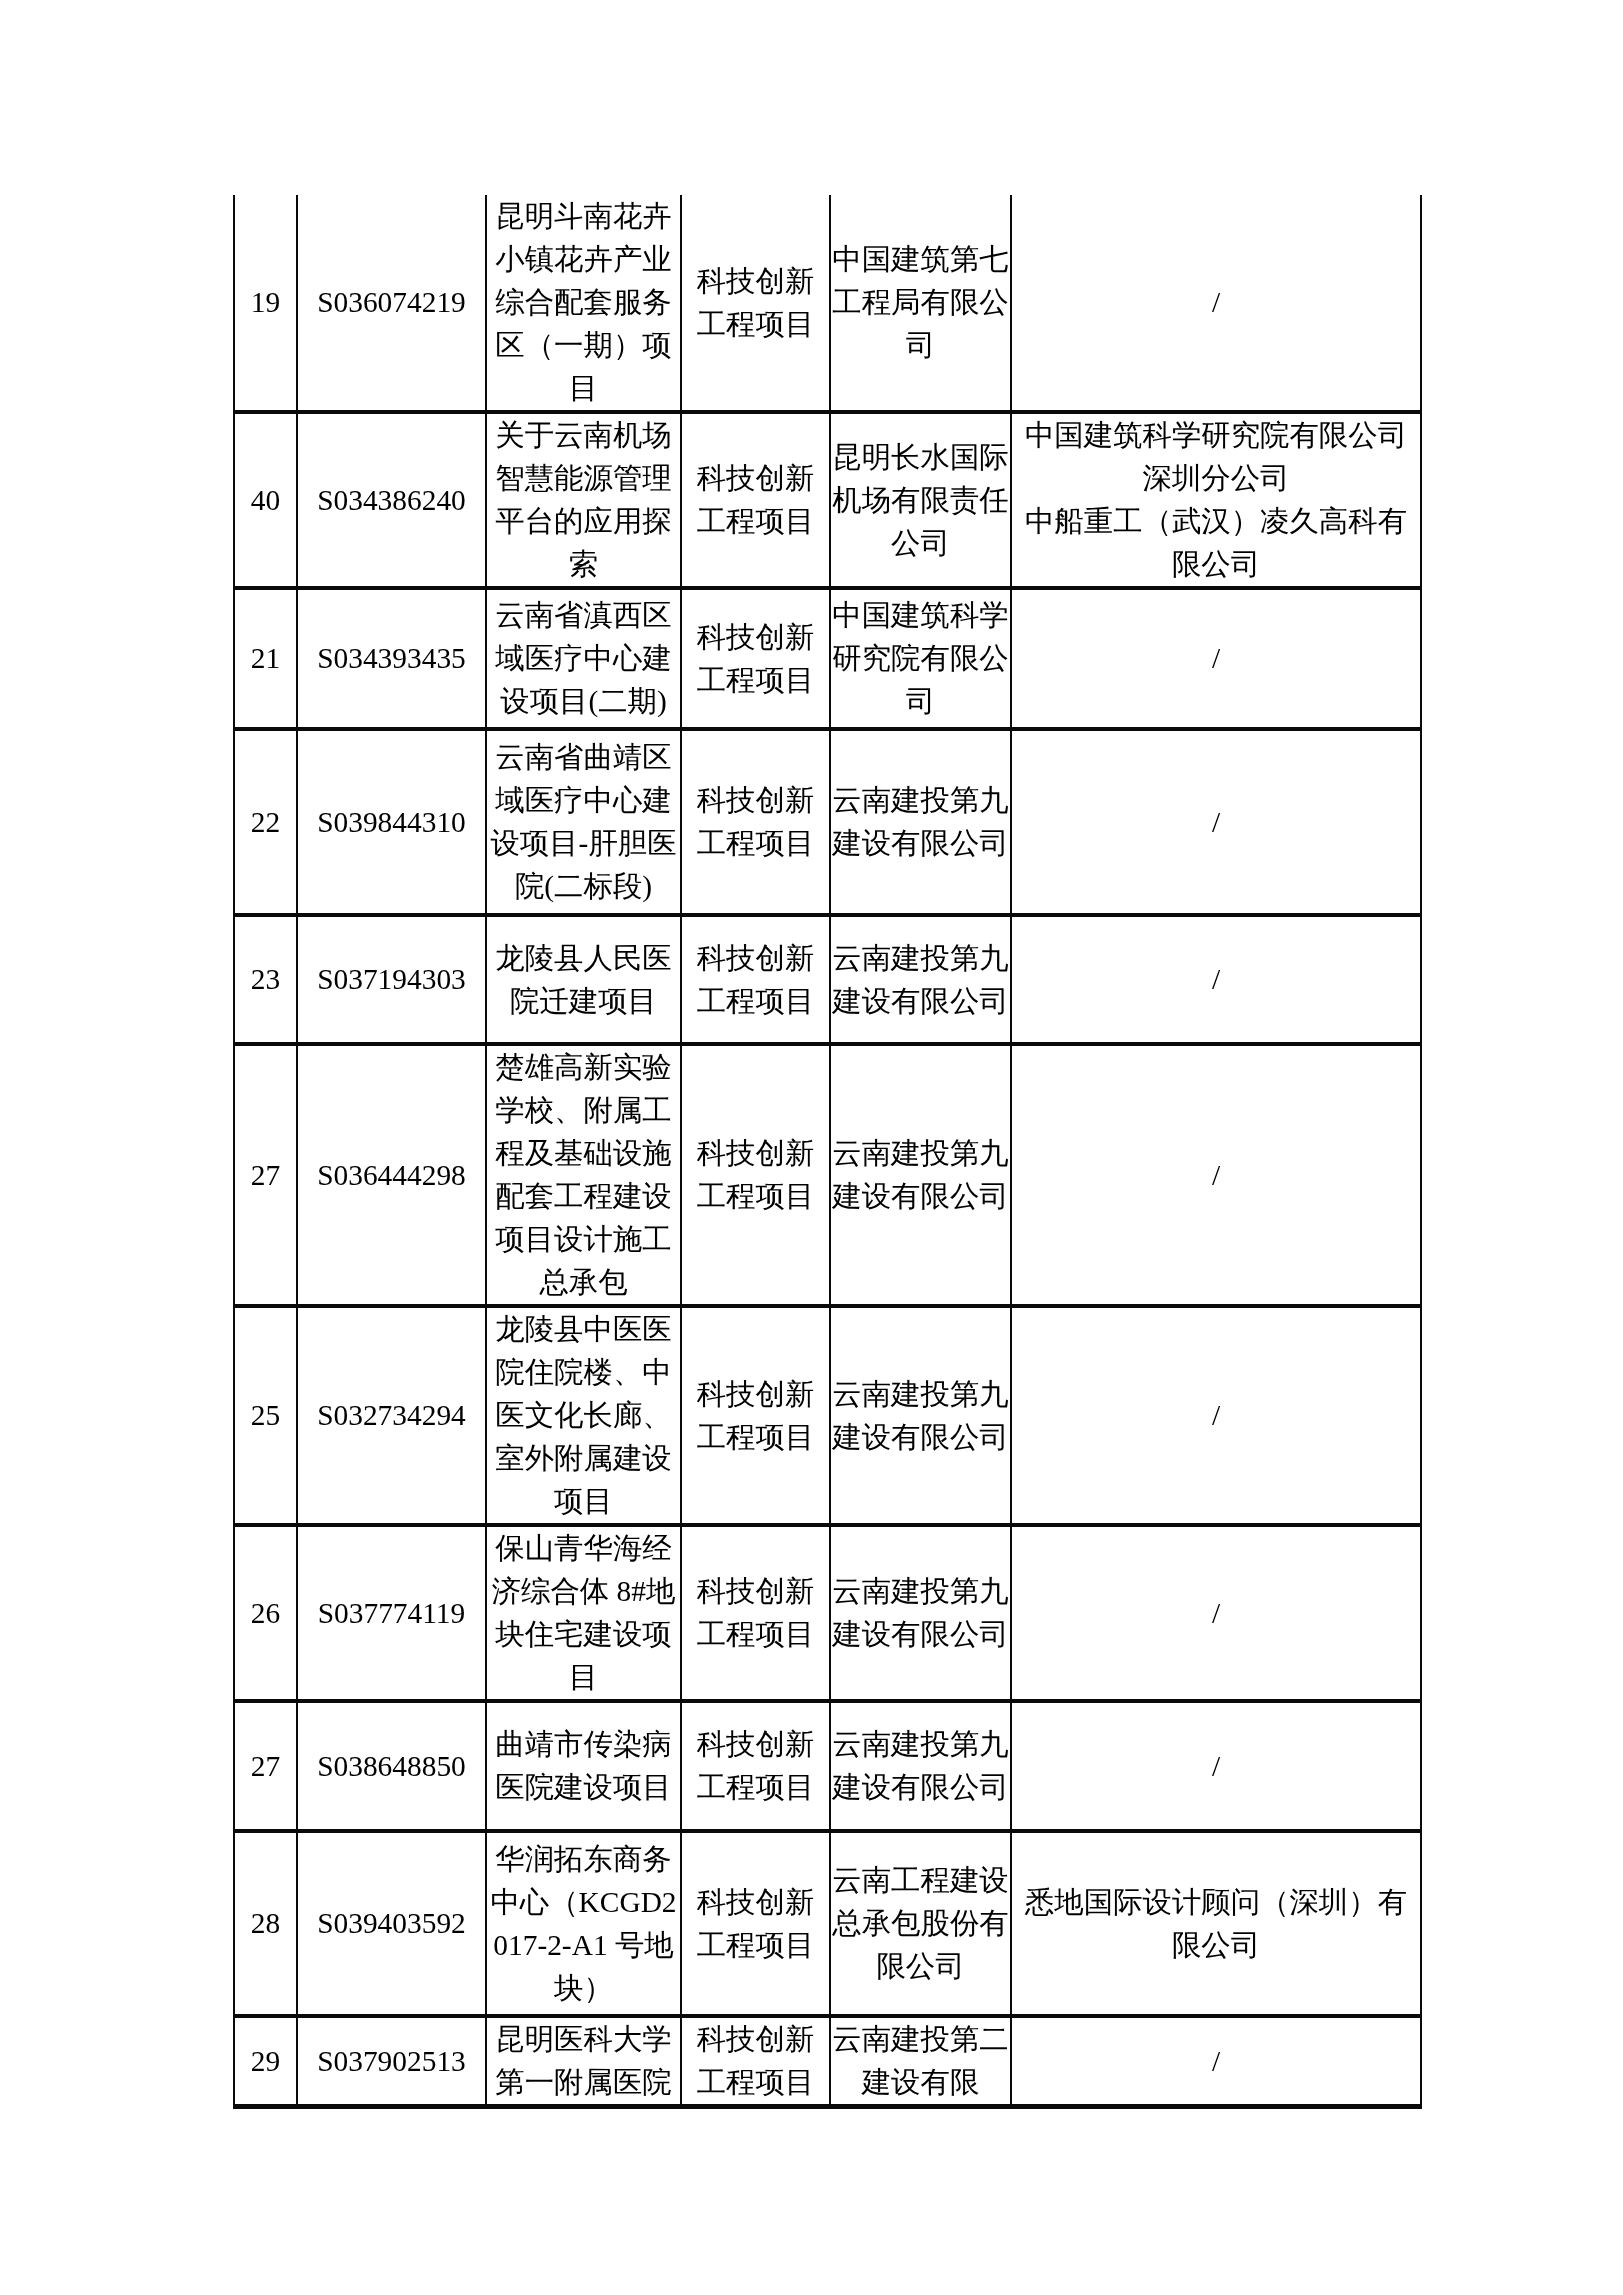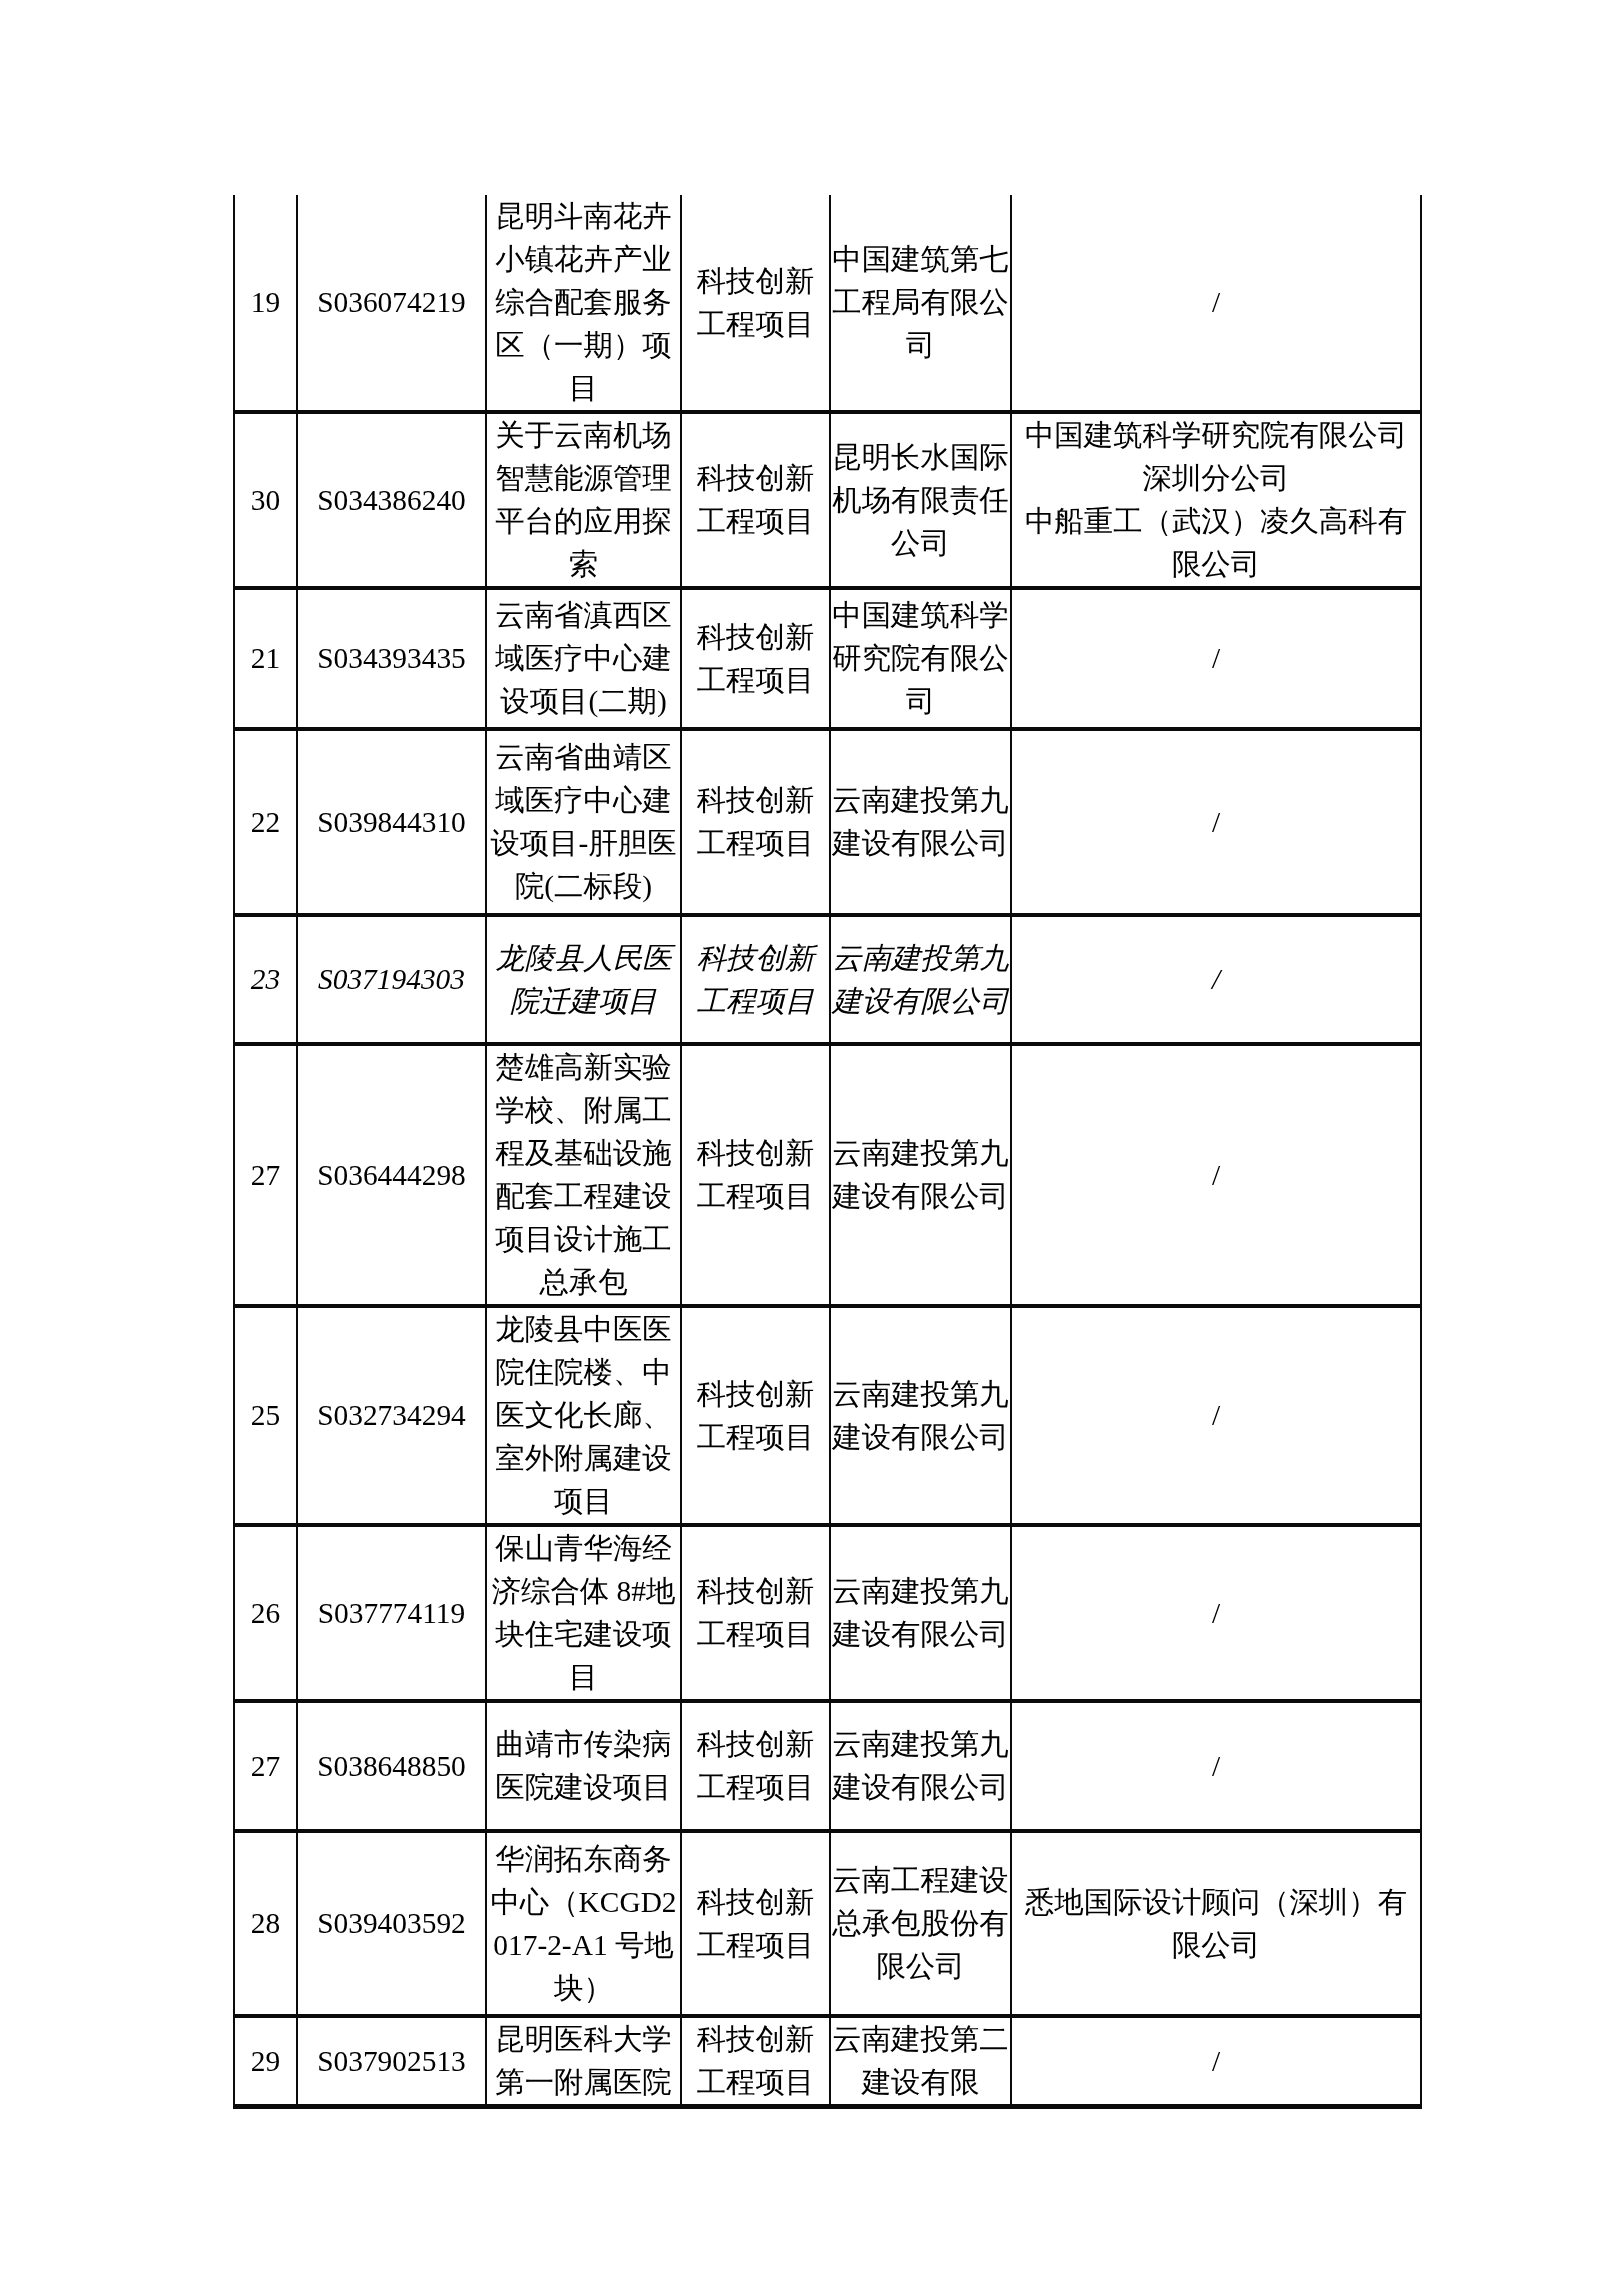--- a/index.html
+++ b/index.html
@@ -53,21 +53,21 @@
     overflow: hidden;
   }
   tr + tr td { border-top-width: 4.6px; }
   tr.first-row td { border-top: 0; text-align: center; }
   tr.last-row td { border-bottom-width: 5.9px; }
 
   tr.rh-19 { height: 216px; }
   tr.rh-20 { height: 173px; }
   tr.rh-21 { height: 141px; }
   tr.rh-22 { height: 186px; }
-  tr.rh-23 { height: 129px; font-style: italic; }
+  tr.rh-23 { height: 129px; }
   tr.rh-24 { height: 260px; }
   tr.rh-25 { height: 215px; }
   tr.rh-26 { height: 172px; }
   tr.rh-27 { height: 130px; padding-left: 22px; }
   tr.rh-28 { height: 185px; }
   tr.rh-29 { height: 88px; margin-top: 33px; }
 </style>
 </head>
 <body>
 
@@ -85,21 +85,21 @@
       <tbody>
         <tr class="first-row rh-19">
           <td>19</td>
           <td>S036074219</td>
           <td>昆明斗南花卉小镇花卉产业综合配套服务区（一期）项目</td>
           <td>科技创新工程项目</td>
           <td>中国建筑第七工程局有限公司</td>
           <td>/</td>
         </tr>
         <tr class="rh-20">
-          <td>30</td>
+          <td>40</td>
           <td>S034386240</td>
           <td>关于云南机场智慧能源管理平台的应用探索</td>
           <td>科技创新工程项目</td>
           <td>昆明长水国际机场有限责任公司</td>
           <td>中国建筑科学研究院有限公司
 深圳分公司
 中船重工（武汉）凌久高科有限公司</td>
         </tr>
         <tr class="rh-21">
           <td>21</td>

